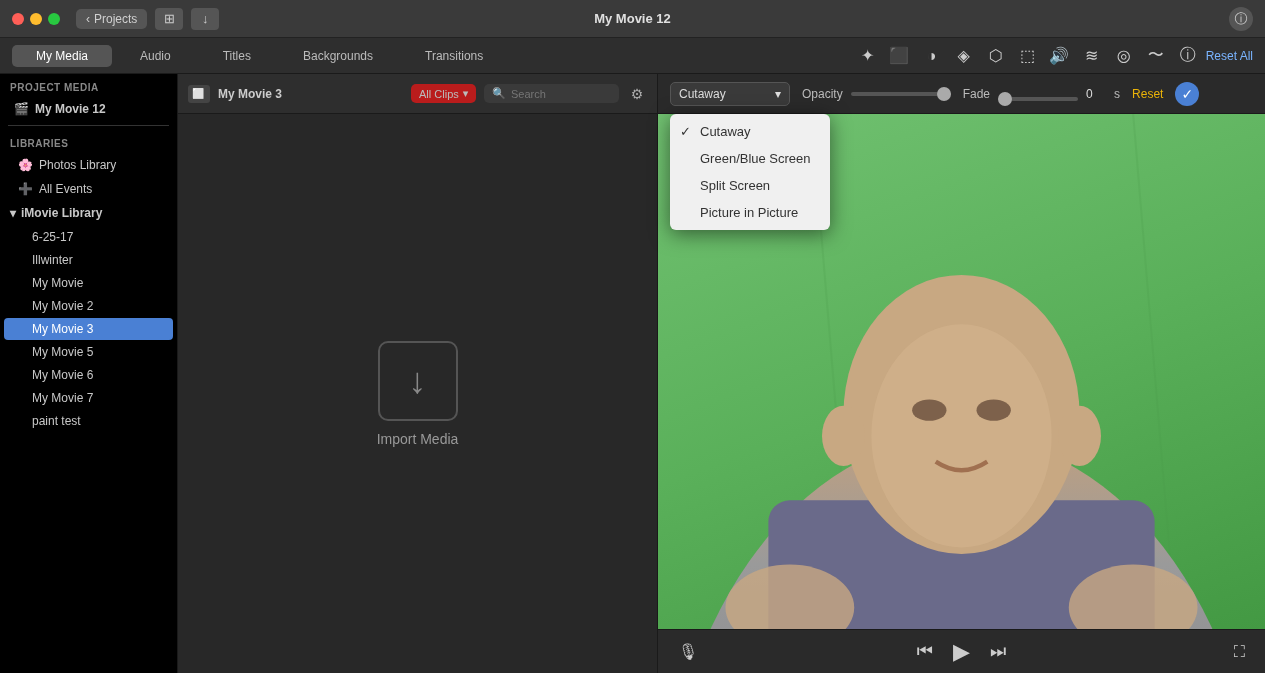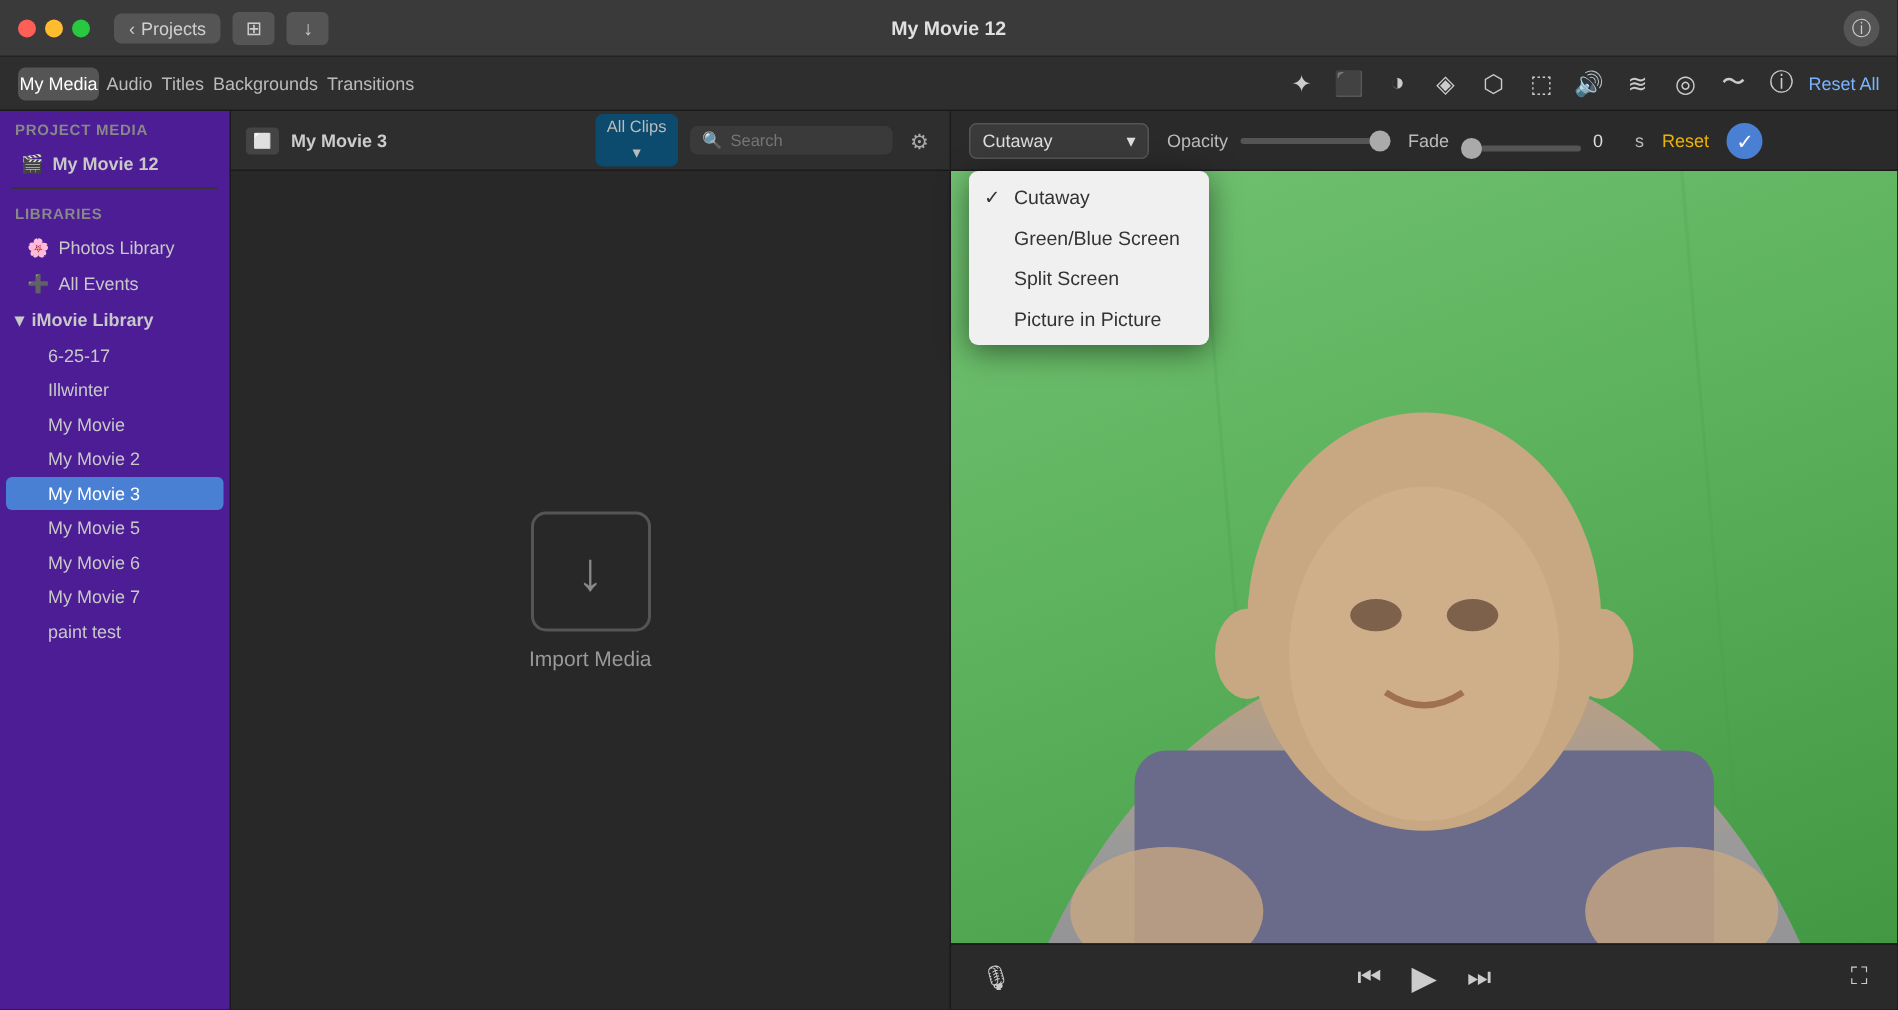--- a/index.html
+++ b/index.html
@@ -97,41 +97,41 @@
     .toolbar {
       height: 36px;
       background: #2e2e2e;
       display: flex;
       align-items: center;
       padding: 0 12px;
       gap: 4px;
       border-bottom: 1px solid #1a1a1a;
     }
     .tab {
-      padding: 4px 1px;
+      padding: 4px 24px;
       border-radius: 5px;
       font-size: 12px;
       color: #bbb;
       cursor: pointer;
     }
     .tab.active {
       background: #555;
       color: #fff;
     }
 
     
     .main-layout {
       display: flex;
       height: calc(673px - 38px - 36px);
     }
 
     
     .sidebar {
-      width: 154px;
-      background: #4c1d95;
+      width: 178px;
+      background: #000000;
       border-right: 1px solid #1a1a1a;
       flex-shrink: 0;
       overflow-y: auto;
     }
     .sidebar-section-header {
       padding: 8px 10px 4px;
       font-size: 10px;
       font-weight: 700;
       color: #888;
       text-transform: uppercase;
@@ -210,27 +210,26 @@
     .content-title {
       font-size: 12px;
       font-weight: 600;
       color: #ccc;
       flex: 1;
     }
     .clip-filter {
       display: flex;
       align-items: center;
       gap: 4px;
-      background: #0c4a6e;
+      background: #b91c1c;
       border-radius: 5px;
       padding: 3px 8px;
       font-size: 11px;
       color: #bbb;
       cursor: pointer;
-      flex-direction: column;
     }
     .search-bar {
       display: flex;
       align-items: center;
       background: #3a3a3a;
       border-radius: 5px;
       padding: 3px 8px;
       gap: 5px;
     }
     .search-bar input {

